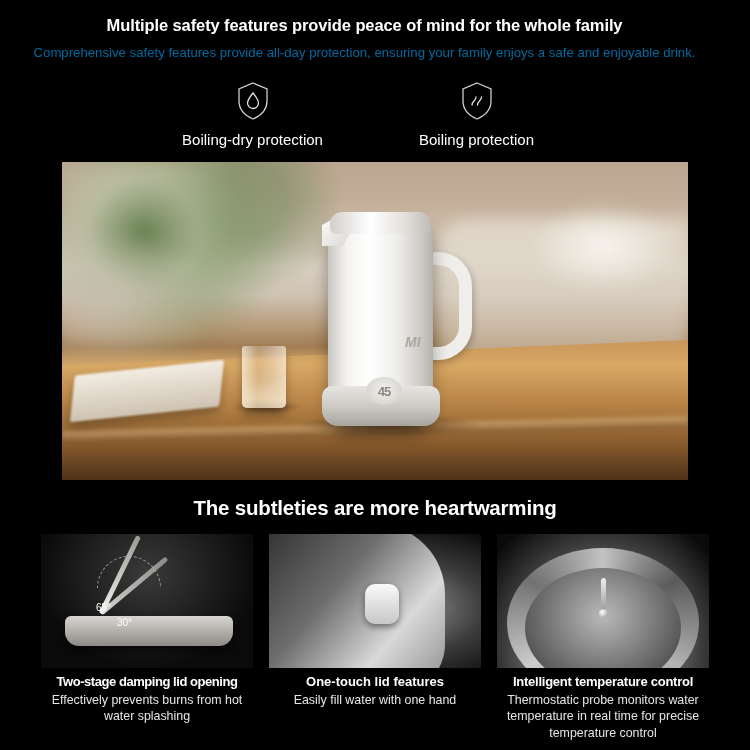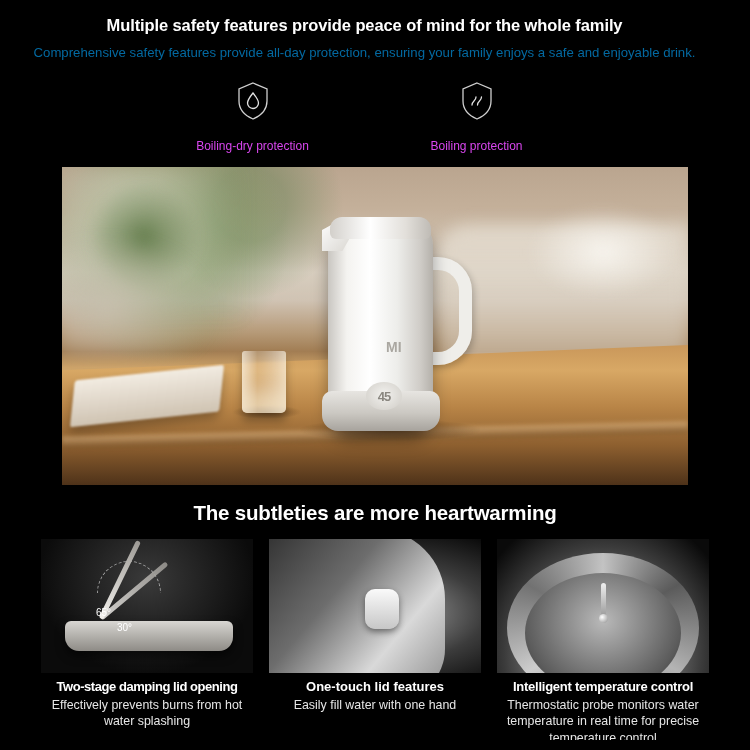--- a/index.html
+++ b/index.html
@@ -23,22 +23,22 @@
   }
 
   .features {
     margin-top: 17px;
     display: flex; justify-content: center; align-items: flex-start;
     gap: 24px;
   }
   .feature { width: 200px; display: flex; flex-direction: column; align-items: center; }
   .feature .ico { height: 42px; display: flex; align-items: center; justify-content: center; }
   .feature .lbl {
-    margin-top: 17px;
-    font-size: 12px; color: #d946ef; white-space: nowrap;
+    margin-top: 9px;
+    font-size: 15px; color: #ffffff; white-space: nowrap;
   }
 
   
   .hero {
     position: relative;
     margin: 14px auto 0 auto;
     width: 626px; height: 318px;
     overflow: hidden;
     background: #1b1714;
   }
@@ -144,22 +144,22 @@
     border-radius: 10px 10px 16px 16px;
   }
   .kettle .display {
     position: absolute; left: 52px; bottom: 21px; width: 36px; height: 28px;
     background: radial-gradient(ellipse at 50% 45%, #f2f1ee, #cfccc6);
     border-radius: 50%;
     display: flex; align-items: center; justify-content: center;
     color: #8a8780; font-size: 13px; font-weight: bold; letter-spacing: -1px;
   }
   .kettle .mi {
-    position: absolute; left: 72px; bottom: 72px; width: 20px; height: 20px;
-    color: #aaa7a1; font-size: 14px; font-weight: bold;
+    position: absolute; left: 91px; bottom: 72px; width: 20px; height: 20px;
+    color: #aaa7a1; font-size: 14px; font-weight: bold; font-style: italic;
   }
   .kettle .shadow {
     position: absolute; left: -14px; bottom: -10px; width: 180px; height: 22px;
     background: radial-gradient(ellipse at 50% 50%, rgba(55,30,8,0.6), rgba(55,30,8,0) 72%);
   }
 
   
   .section-title {
     margin-top: 16px; text-align: center;
     color: #ffffff; font-size: 20.5px; font-weight: bold; letter-spacing: -0.2px;

